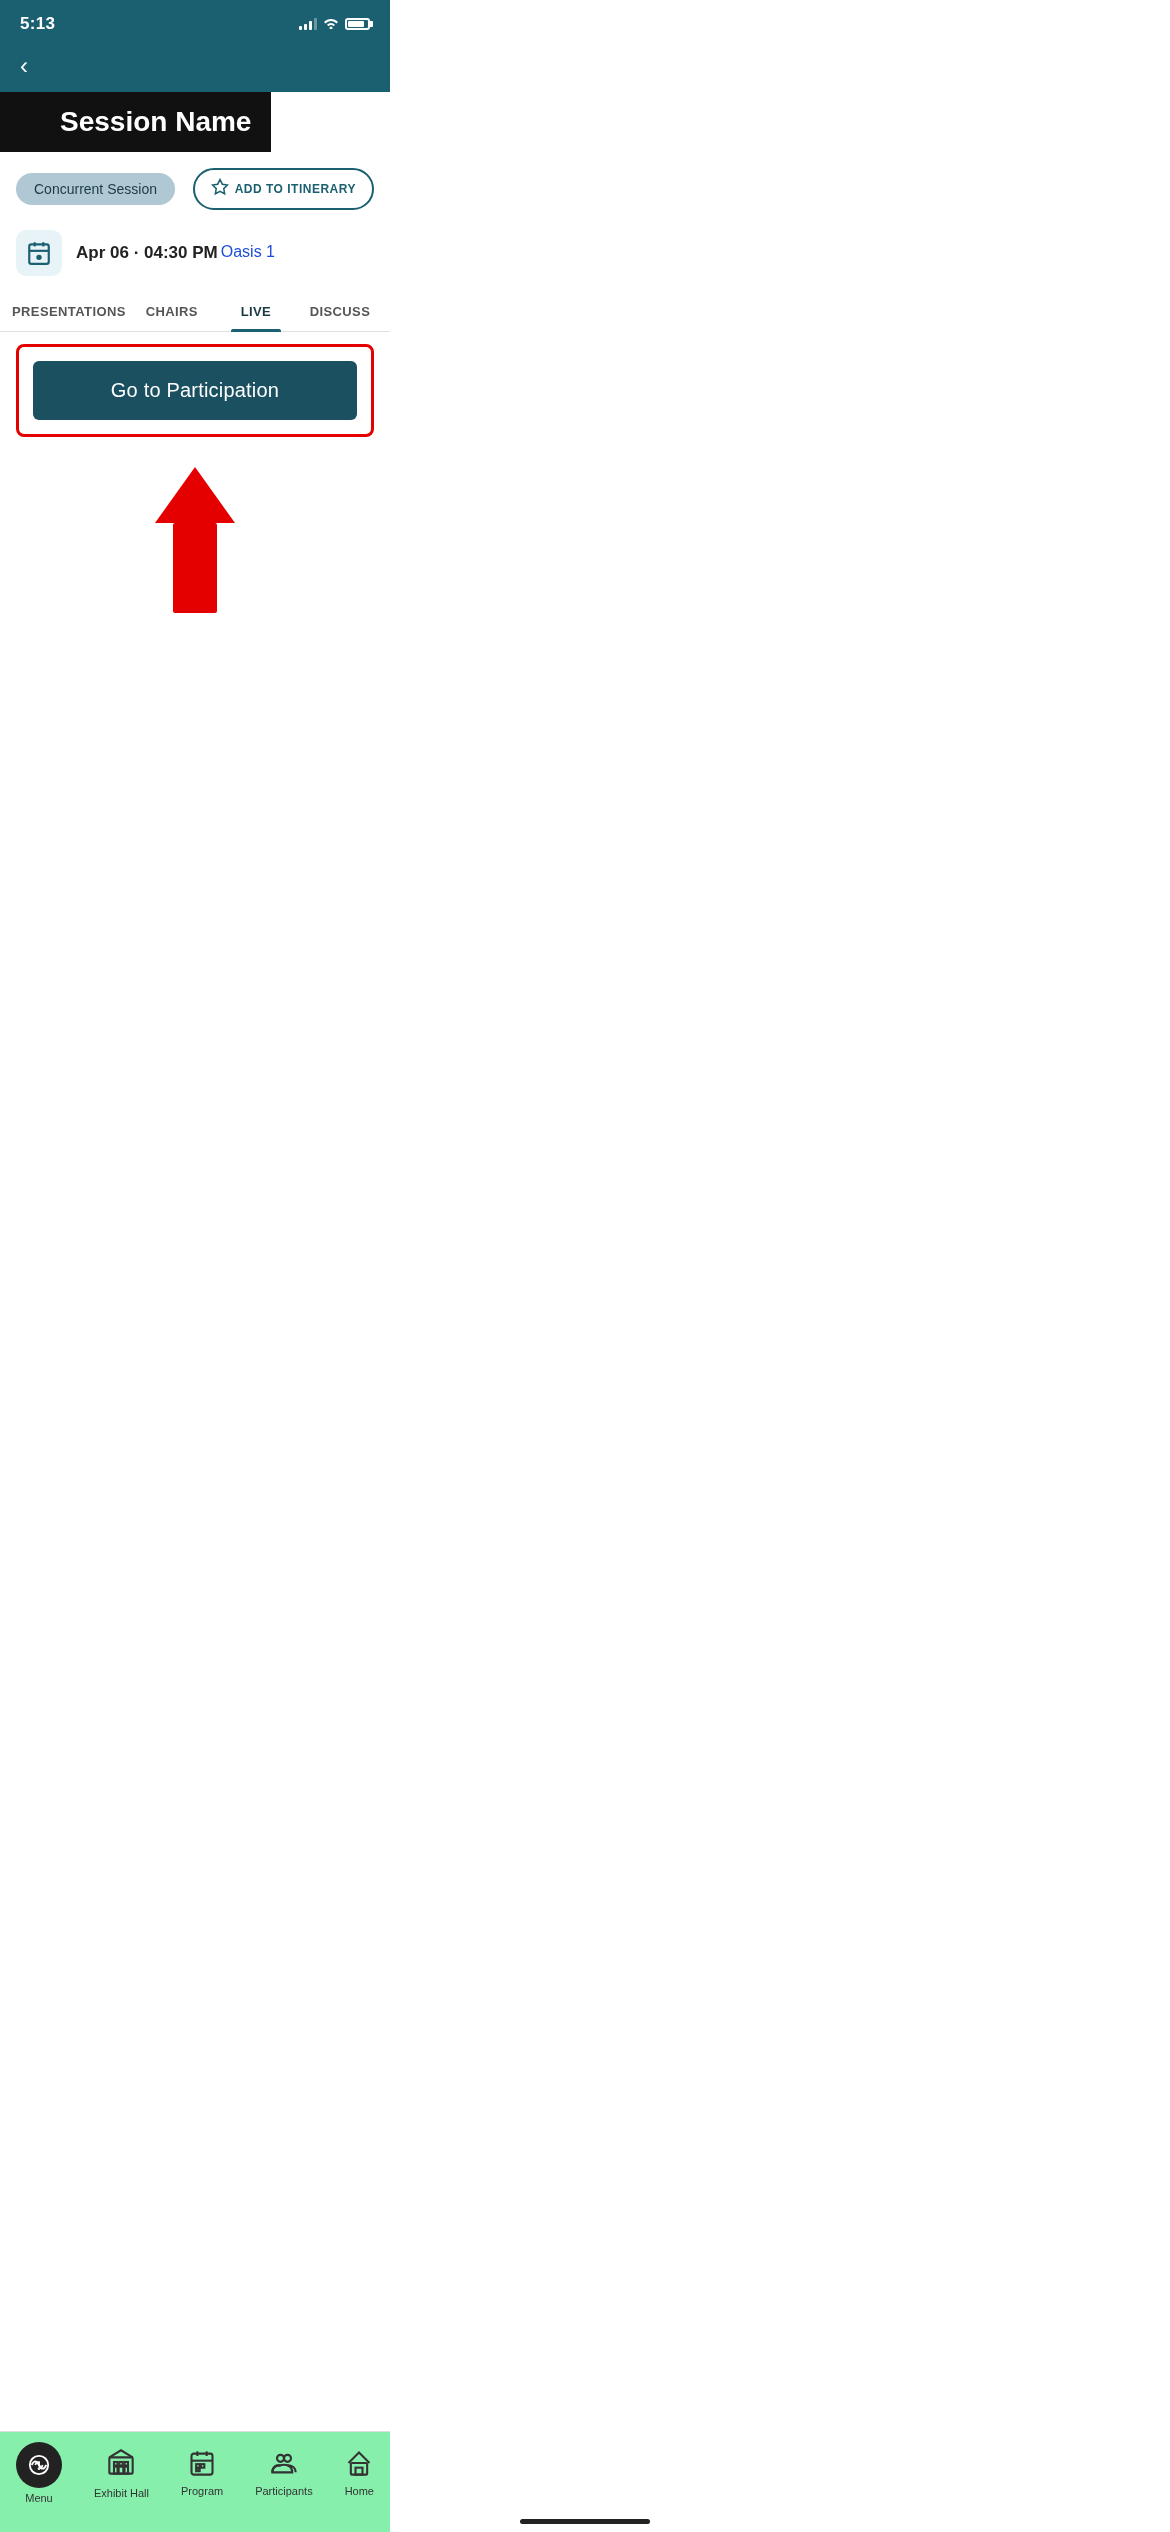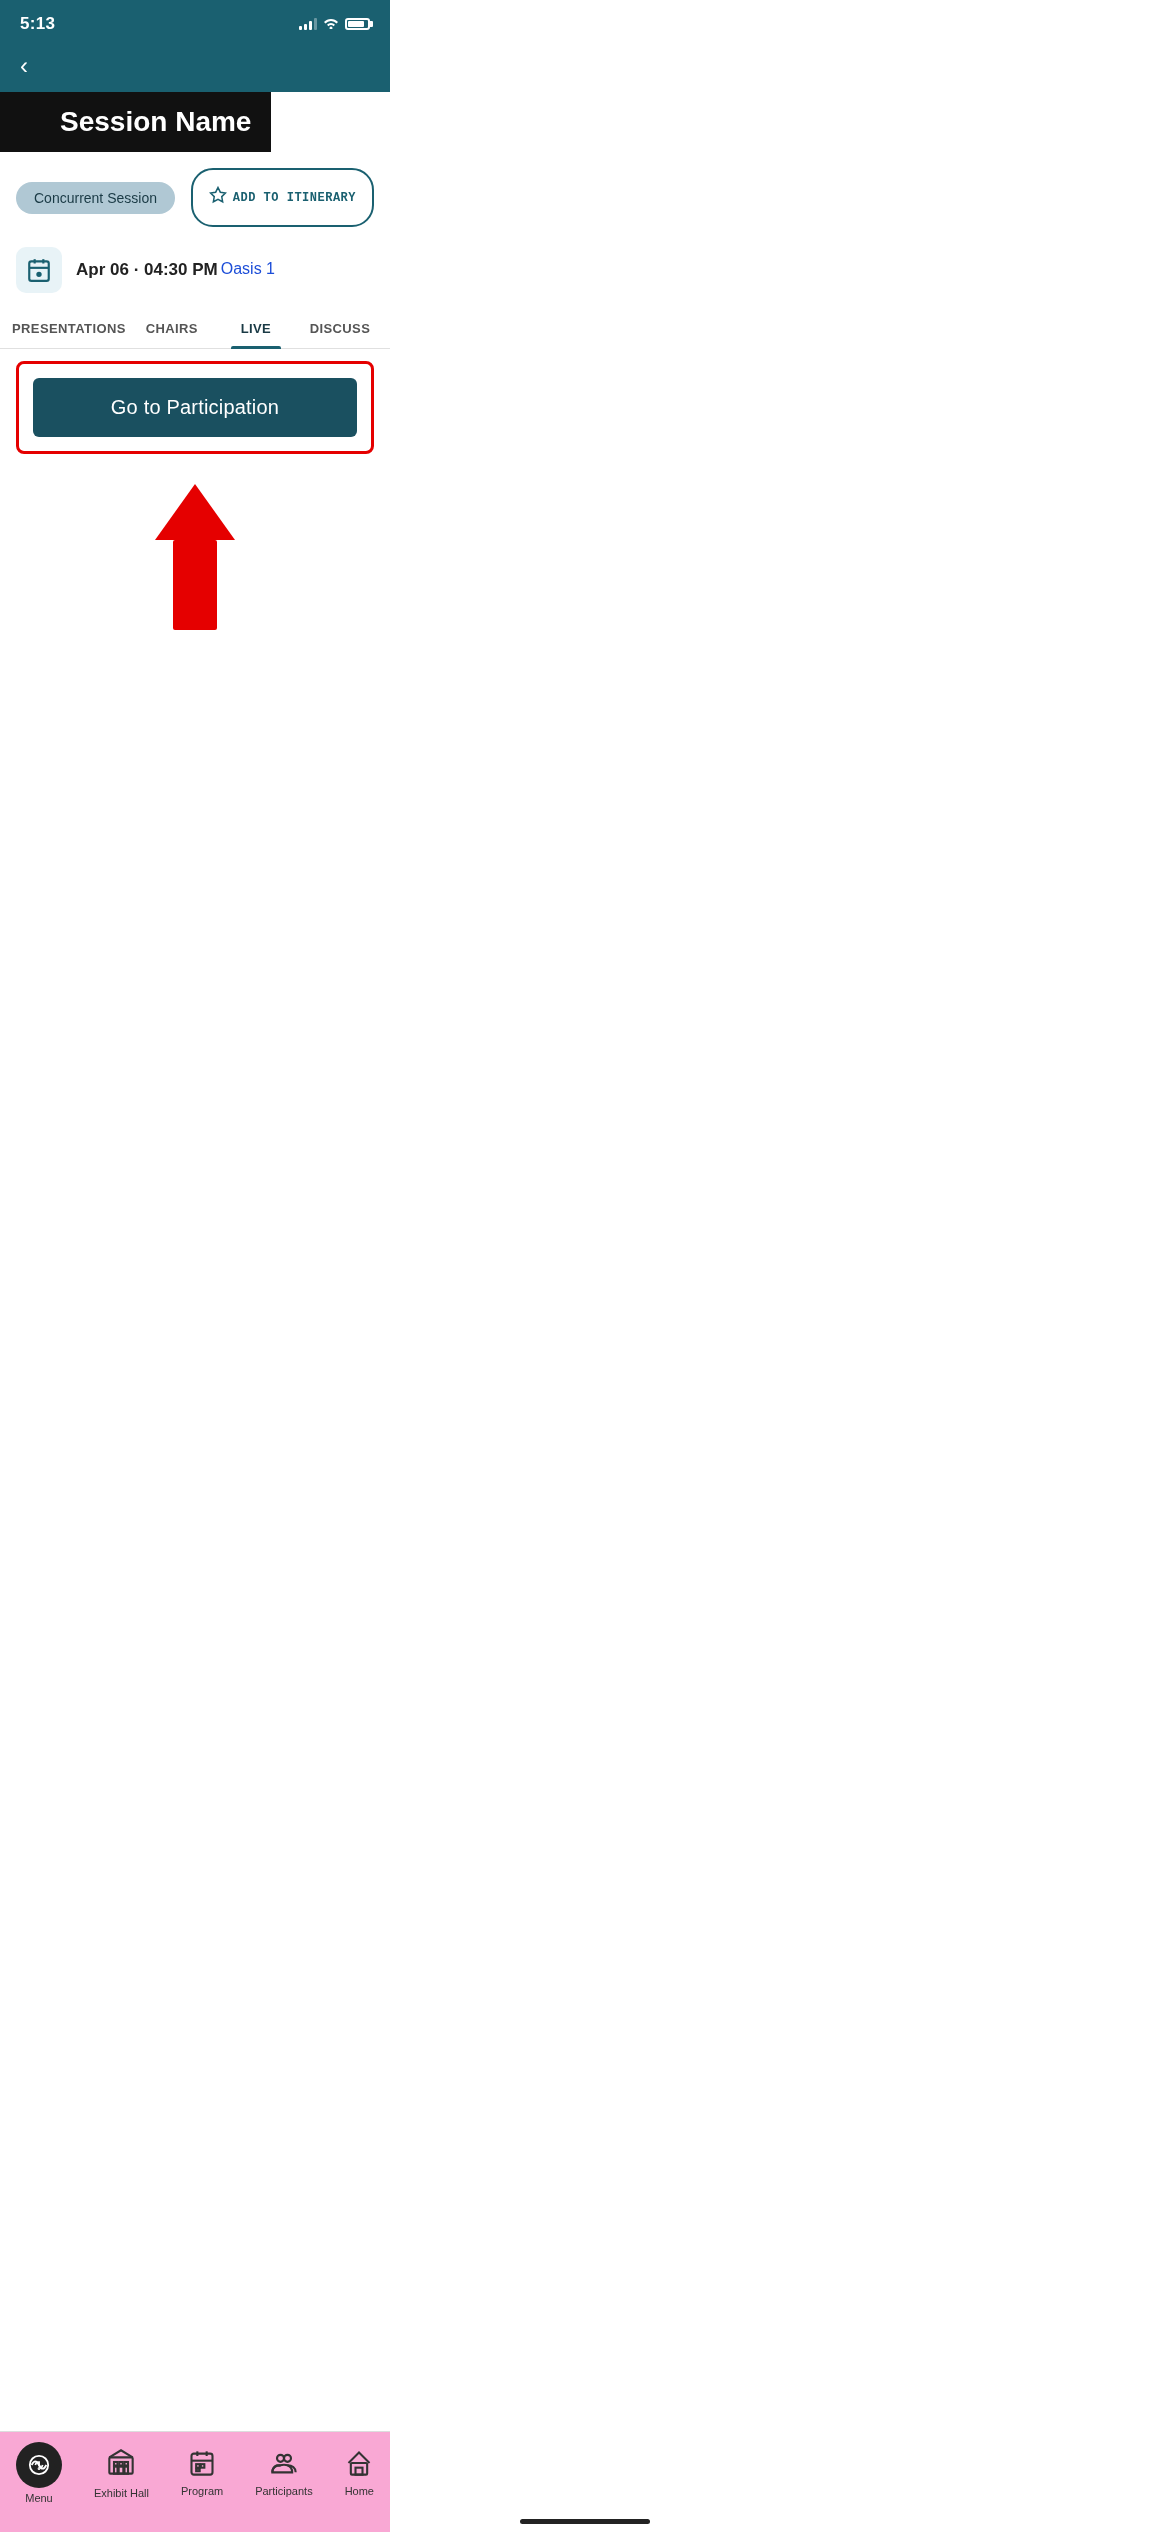--- a/index.html
+++ b/index.html
@@ -132,28 +132,27 @@
       padding: 8px 18px;
       border-radius: 20px;
     }
 
     .add-to-itinerary-btn {
       display: flex;
       align-items: center;
       gap: 6px;
       border: 2px solid #1a6070;
       border-radius: 22px;
-      padding: 16px 16px;
+      padding: 8px 16px;
       background: transparent;
       cursor: pointer;
       font-size: 12px;
       font-weight: 700;
       color: #1a6070;
       letter-spacing: 0.5px;
-      font-family: Liberation Mono, monospace;
     }
 
     .star-icon {
       font-size: 16px;
       color: #1a6070;
     }
 
     
     .date-row {
       display: flex;
@@ -276,21 +275,21 @@
       border-bottom: 56px solid #e50000;
       margin: 0 auto;
     }
 
     
     .bottom-nav {
       position: fixed;
       bottom: 0;
       left: 0;
       width: 390px;
-      background: #f9a8d4;
+      background: #86efac;
       border-top: 1px solid #ddd;
       display: flex;
       justify-content: space-around;
       align-items: center;
       padding: 10px 0 28px;
     }
 
     .nav-item {
       display: flex;
       flex-direction: column;

